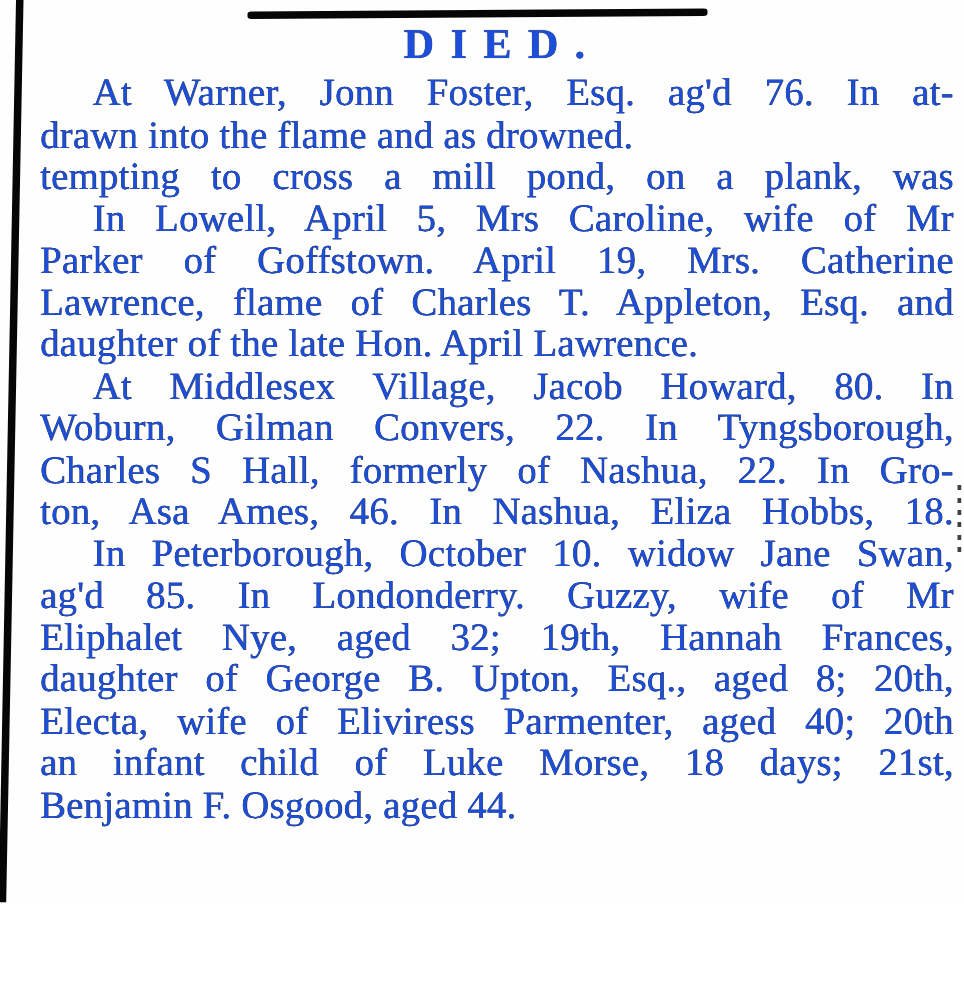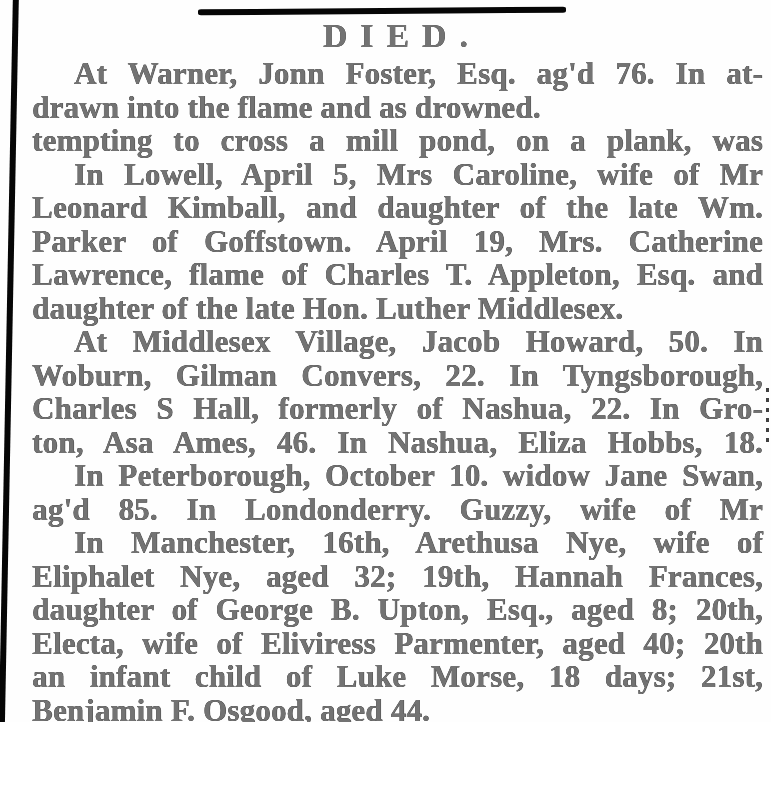--- a/index.html
+++ b/index.html
@@ -7,21 +7,21 @@
     padding: 0;
     background: #ffffff;
   }
   .sheet {
     position: relative;
     width: 771px;
     height: 722px;
     background: #fefefe;
     overflow: hidden;
     font-family: "Liberation Serif", "DejaVu Serif", serif;
-    color: #737373;
+    color: #1d4ed8;
   }
   
   .column-rule {
     position: absolute;
     left: 13px;
     top: -10px;
     width: 6px;
     height: 820px;
     background: #060606;
     transform: rotate(1.1deg);
@@ -51,21 +51,21 @@
     padding-left: 10px;
     text-shadow: 0 0 0.6px rgba(0,0,0,0.9);
   }
   .body-text {
     position: absolute;
     left: 32px;
     top: 57px;
     width: 731px;
     font-size: 31px;
     line-height: 33.5px;
-    font-weight: 700;
+    font-weight: 400;
     letter-spacing: 0.2px;
     text-shadow: 0 0 0.5px rgba(0,0,0,0.85), 0.5px 0 0 rgba(0,0,0,0.45);
   }
   .paragraph { margin: 0; }
   .ln {
     text-align: justify;
     text-align-last: justify;
     height: 33.5px;
     overflow: visible;
   }
@@ -117,40 +117,38 @@
   <div class="body-text">
 
     <div class="paragraph">
       <div class="ln ln--indent">At Warner, Jonn Foster, Esq. ag'd 76. In at-</div>
       <div class="ln ln--open">drawn into the flame and as drowned.</div>
       <div class="ln">tempting to cross a mill pond, on a plank, was</div>
     </div>
 
     <div class="paragraph">
       <div class="ln ln--indent">In Lowell, April 5, Mrs Caroline, wife of Mr</div>
-      <div class="ln">Leonard Kimball, and daughter of the late Wm.</div>
       <div class="ln">Parker of Goffstown. April 19, Mrs. Catherine</div>
       <div class="ln">Lawrence, flame of Charles T. Appleton, Esq. and</div>
-      <div class="ln ln--open">daughter of the late Hon. Luther Middlesex.</div>
+      <div class="ln ln--open">daughter of the late Hon. April Lawrence.</div>
     </div>
 
     <div class="paragraph">
-      <div class="ln ln--indent">At Middlesex Village, Jacob Howard, 50. In</div>
+      <div class="ln ln--indent">At Middlesex Village, Jacob Howard, 80. In</div>
       <div class="ln">Woburn, Gilman Convers, 22. In Tyngsborough,</div>
       <div class="ln">Charles S Hall, formerly of Nashua, 22. In Gro-</div>
       <div class="ln">ton, Asa Ames, 46. In Nashua, Eliza Hobbs, 18.</div>
     </div>
 
     <div class="paragraph">
       <div class="ln ln--indent">In Peterborough, October 10. widow Jane Swan,</div>
       <div class="ln">ag'd 85. In Londonderry. Guzzy, wife of Mr</div>
     </div>
 
     <div class="paragraph">
-      <div class="ln ln--indent">In Manchester, 16th, Arethusa Nye, wife of</div>
       <div class="ln">Eliphalet Nye, aged 32; 19th, Hannah Frances,</div>
       <div class="ln">daughter of George B. Upton, Esq., aged 8; 20th,</div>
       <div class="ln">Electa, wife of Eliviress Parmenter, aged 40; 20th</div>
       <div class="ln">an infant child of Luke Morse, 18 days; 21st,</div>
       <div class="ln ln--open">Benjamin F. Osgood, aged 44.</div>
     </div>
 
   </div>
 
   <div class="edge-marks"></div>

